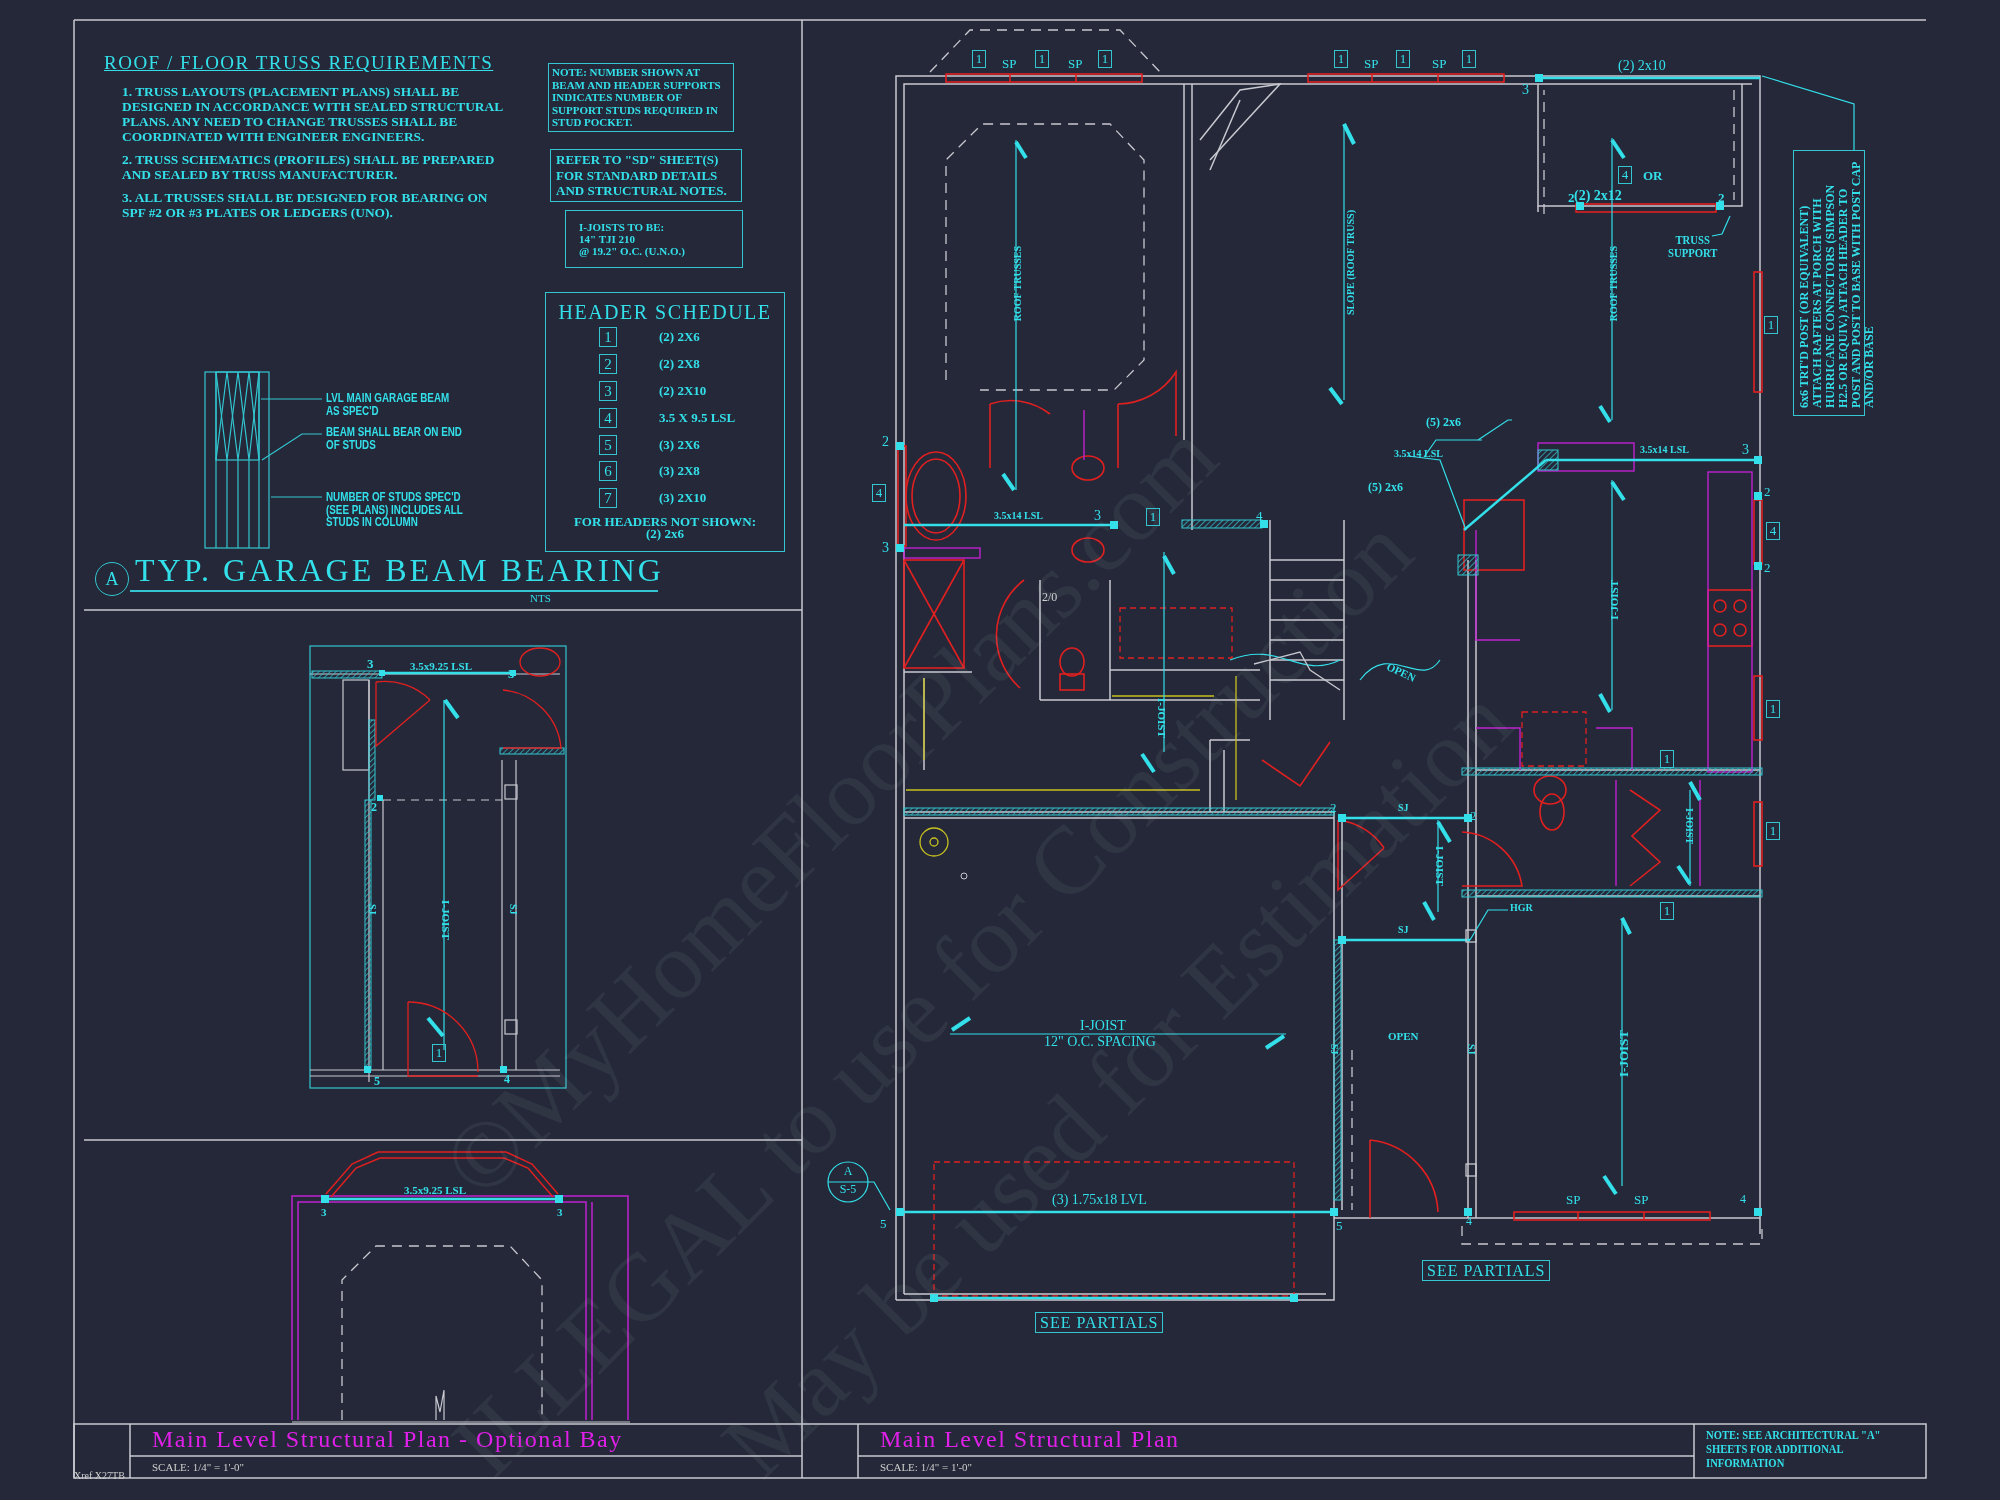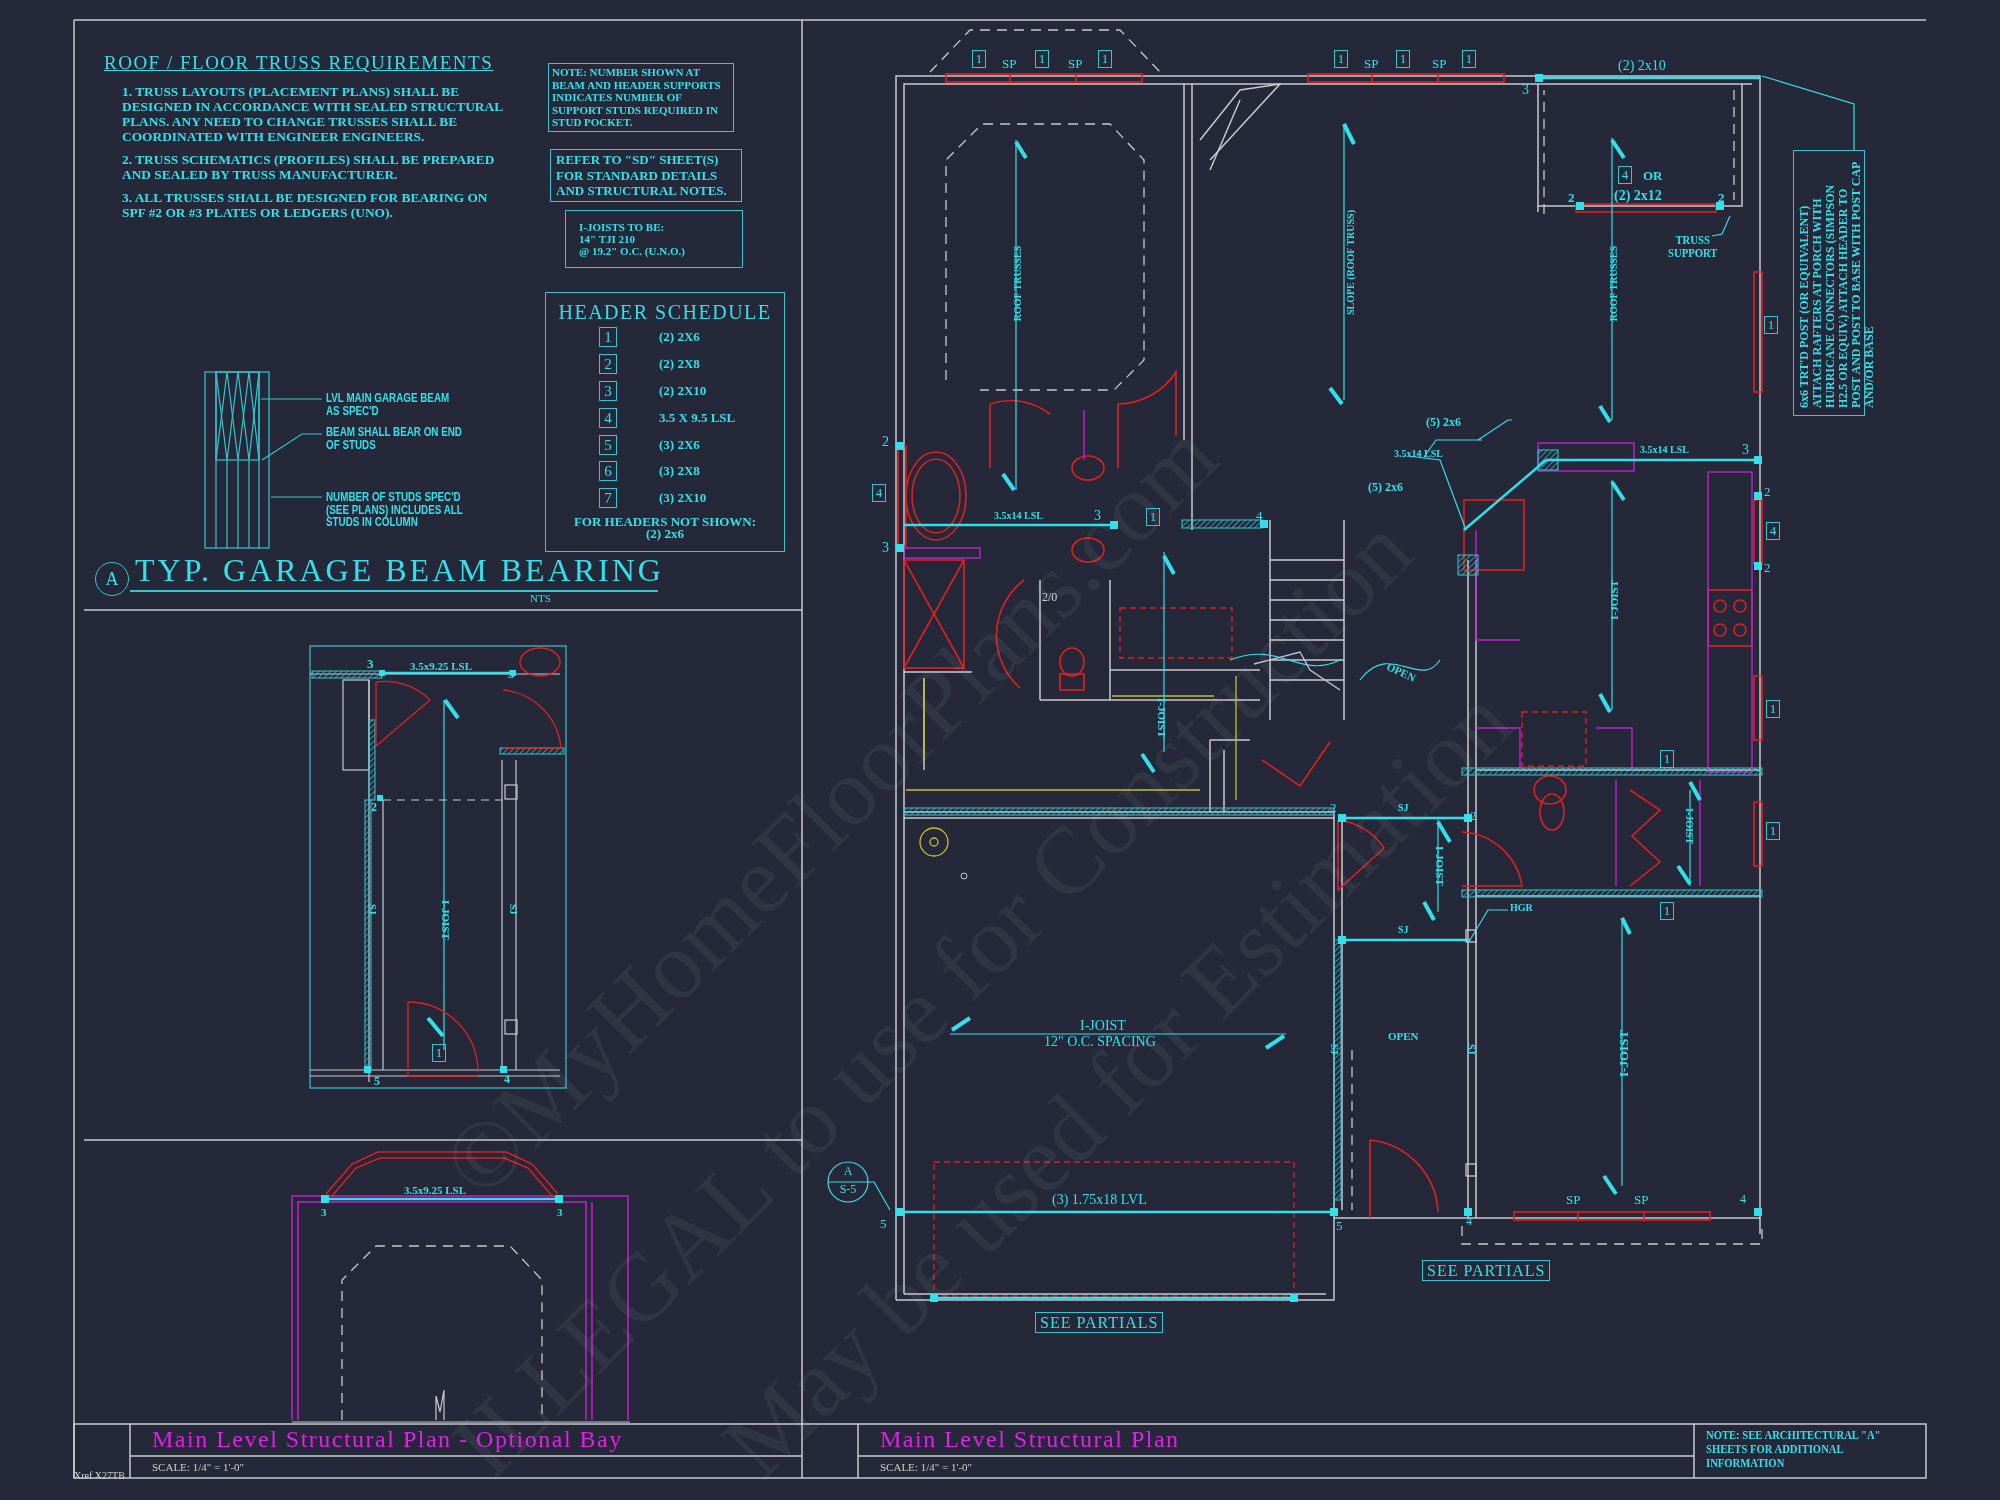--- a/index.html
+++ b/index.html
@@ -442,21 +442,21 @@
   <div class="tag" style="left:1334px;top:50px;">1</div>
   <div class="lbl" style="left:1364px;top:56px;font-weight:normal;">SP</div>
   <div class="tag" style="left:1396px;top:50px;">1</div>
   <div class="lbl" style="left:1432px;top:56px;font-weight:normal;">SP</div>
   <div class="tag" style="left:1462px;top:50px;">1</div>
 
   <div class="lbl" style="left:1618px;top:58px;font-weight:normal;font-size:14px;">(2) 2x10</div>
   <div class="lbl" style="left:1522px;top:82px;font-weight:normal;font-size:14px;">3</div>
   <div class="tag" style="left:1618px;top:166px;">4</div>
   <div class="lbl" style="left:1643px;top:168px;">OR</div>
-  <div class="lbl" style="left:1614px;top:188px;font-size:14px;">(2) 2x12</div>
+  <div class="lbl" style="left:1574px;top:188px;font-size:14px;">(2) 2x12</div>
   <div class="lbl" style="left:1568px;top:190px;">2</div>
   <div class="lbl" style="left:1718px;top:190px;">2</div>
   <div class="lbl callout" style="left:1668px;top:234px;text-align:center;">
     <div>TRUSS</div>
     <div>SUPPORT</div>
   </div>
 
   <div class="abs vtext-box"></div>
   <div class="vtext">6x6 TRT'D POST (OR EQUIVALENT) ATTACH RAFTERS AT PORCH WITH HURRICANE CONNECTORS (SIMPSON H2.5 OR EQUIV.) ATTACH HEADER TO POST AND POST TO BASE WITH POST CAP AND/OR BASE</div>
 

